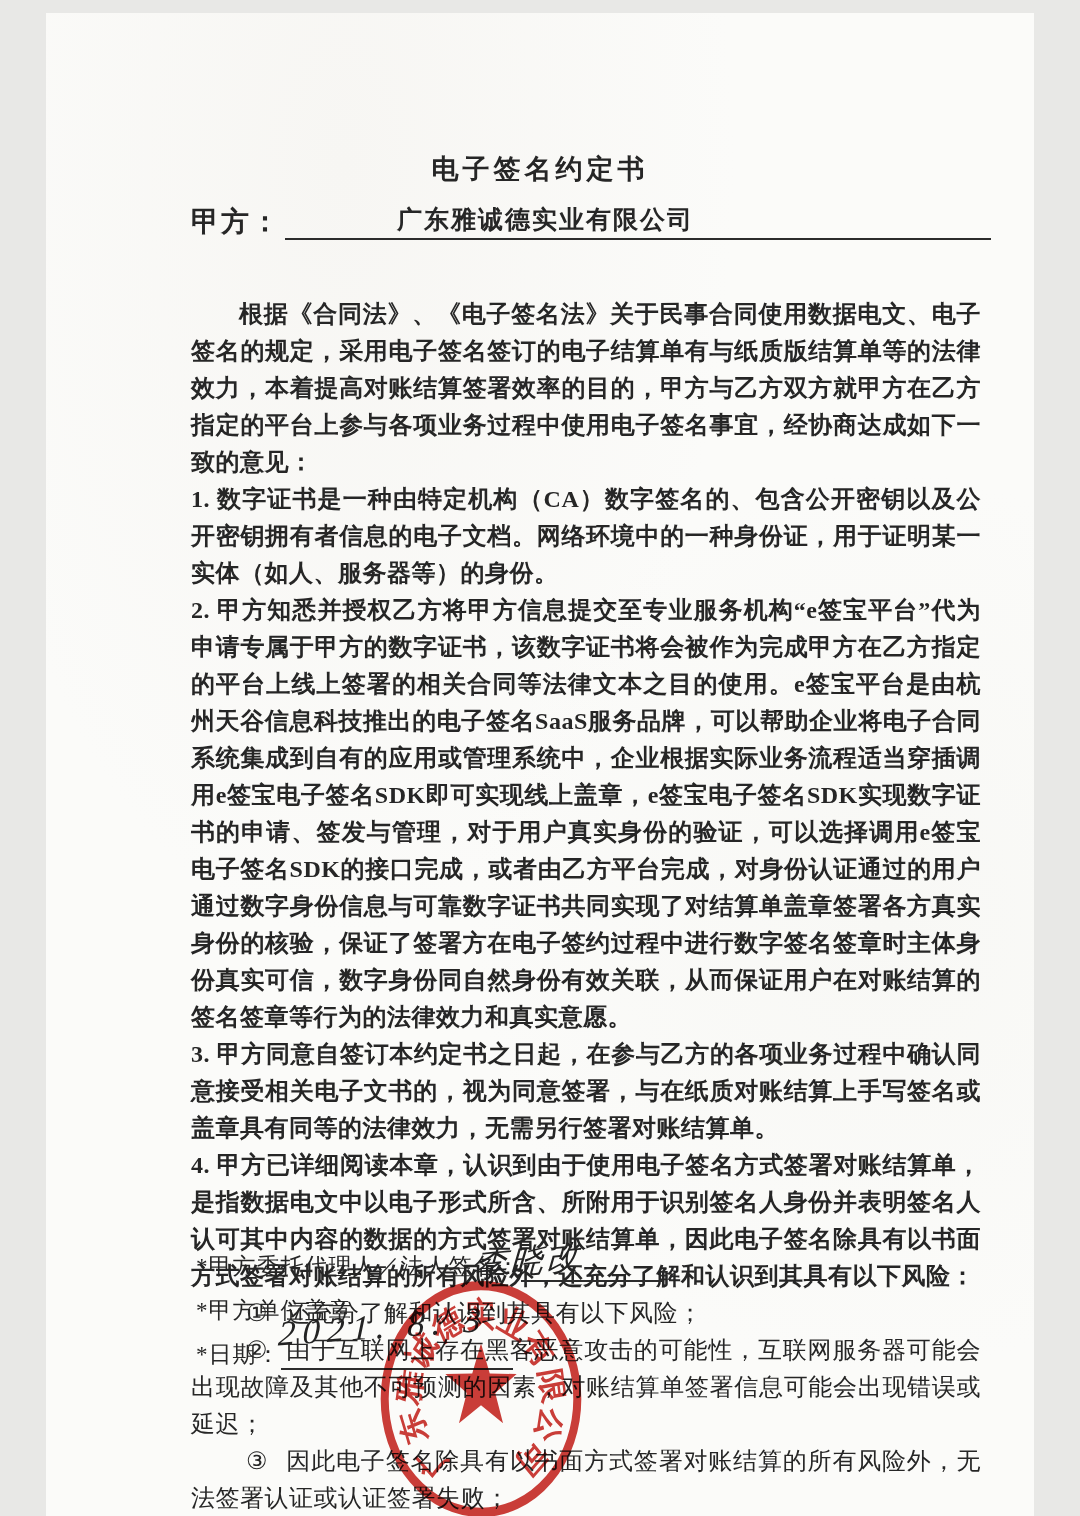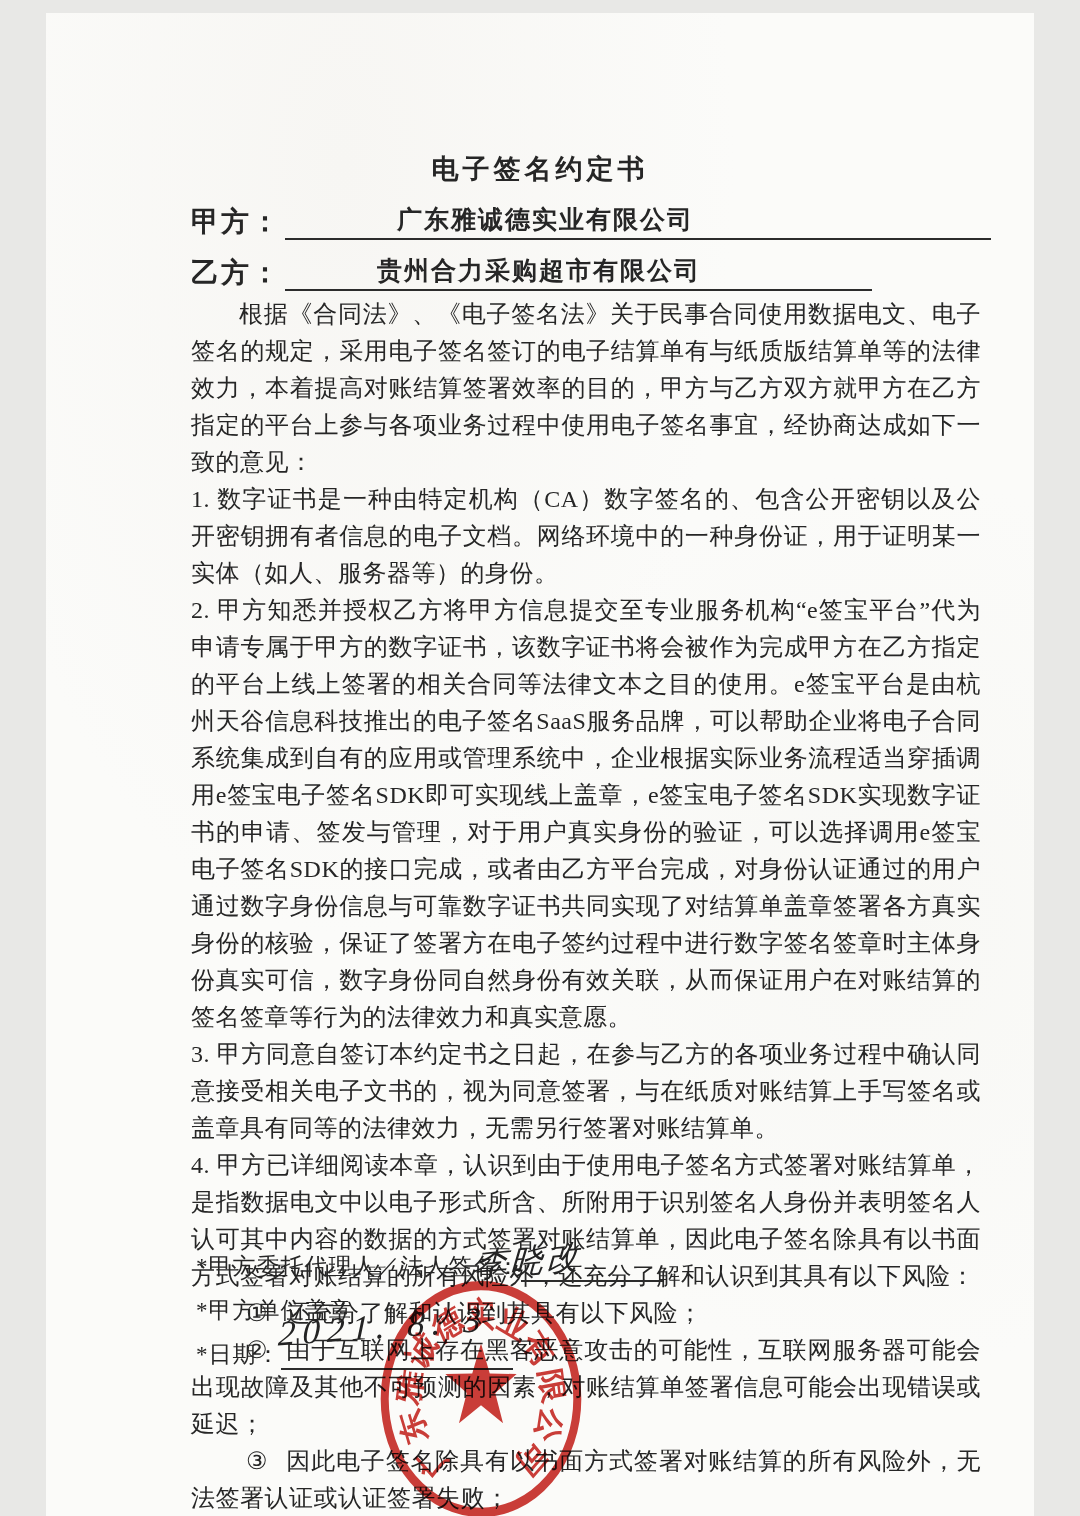--- a/index.html
+++ b/index.html
@@ -27,21 +27,21 @@
     font-size:25px; font-weight:bold; letter-spacing:2px;
     padding-bottom:2px; margin-left:4px;
   }
   .party-line.a { width:610px; padding-left:112px; }
   .party-line.b { width:495px; padding-left:92px; }
   .body-text {
     position:absolute; top:283px; left:145px; width:790px;
     font-size:24px; line-height:37px; text-align:justify;
     letter-spacing:0.5px;
   }
-  .para { margin:0; }
+  .para { margin:0;font-weight:bold; }
   .para.indent { text-indent:2em; }
   .risk { margin:0; text-indent:55px; }
   .risk-num { margin-right:18px; }
   .signing {
     position:absolute; top:1238px; left:150px;
     font-size:23px; letter-spacing:1px;
   }
   .sign-row { margin-bottom:13px; white-space:nowrap; }
   .sign-line {
     display:inline-block; border-bottom:2px solid #2c2c2c; height:24px;
@@ -71,24 +71,20 @@
 <body>
 
 <div class="page">
 
   <div class="title">电子签名约定书</div>
 
   <div class="parties">
     <div class="party-row">
       <span class="party-label">甲方：</span>
       <span class="party-line a">广东雅诚德实业有限公司</span>
-    </div>
-    <div class="party-row">
-      <span class="party-label">乙方：</span>
-      <span class="party-line b">贵州合力采购超市有限公司</span>
     </div>
   </div>
 
   <div class="body-text">
     <p class="para indent">根据《合同法》、《电子签名法》关于民事合同使用数据电文、电子签名的规定，采用电子签名签订的电子结算单有与纸质版结算单等的法律效力，本着提高对账结算签署效率的目的，甲方与乙方双方就甲方在乙方指定的平台上参与各项业务过程中使用电子签名事宜，经协商达成如下一致的意见：</p>
     <p class="para">1. 数字证书是一种由特定机构（CA）数字签名的、包含公开密钥以及公开密钥拥有者信息的电子文档。网络环境中的一种身份证，用于证明某一实体（如人、服务器等）的身份。</p>
     <p class="para">2. 甲方知悉并授权乙方将甲方信息提交至专业服务机构“e签宝平台”代为申请专属于甲方的数字证书，该数字证书将会被作为完成甲方在乙方指定的平台上线上签署的相关合同等法律文本之目的使用。e签宝平台是由杭州天谷信息科技推出的电子签名SaaS服务品牌，可以帮助企业将电子合同系统集成到自有的应用或管理系统中，企业根据实际业务流程适当穿插调用e签宝电子签名SDK即可实现线上盖章，e签宝电子签名SDK实现数字证书的申请、签发与管理，对于用户真实身份的验证，可以选择调用e签宝电子签名SDK的接口完成，或者由乙方平台完成，对身份认证通过的用户通过数字身份信息与可靠数字证书共同实现了对结算单盖章签署各方真实身份的核验，保证了签署方在电子签约过程中进行数字签名签章时主体身份真实可信，数字身份同自然身份有效关联，从而保证用户在对账结算的签名签章等行为的法律效力和真实意愿。</p>
     <p class="para">3. 甲方同意自签订本约定书之日起，在参与乙方的各项业务过程中确认同意接受相关电子文书的，视为同意签署，与在纸质对账结算上手写签名或盖章具有同等的法律效力，无需另行签署对账结算单。</p>
     <p class="para">4. 甲方已详细阅读本章，认识到由于使用电子签名方式签署对账结算单，是指数据电文中以电子形式所含、所附用于识别签名人身份并表明签名人认可其中内容的数据的方式签署对账结算单，因此电子签名除具有以书面方式签署对账结算的所有风险外，还充分了解和认识到其具有以下风险：</p>
 

